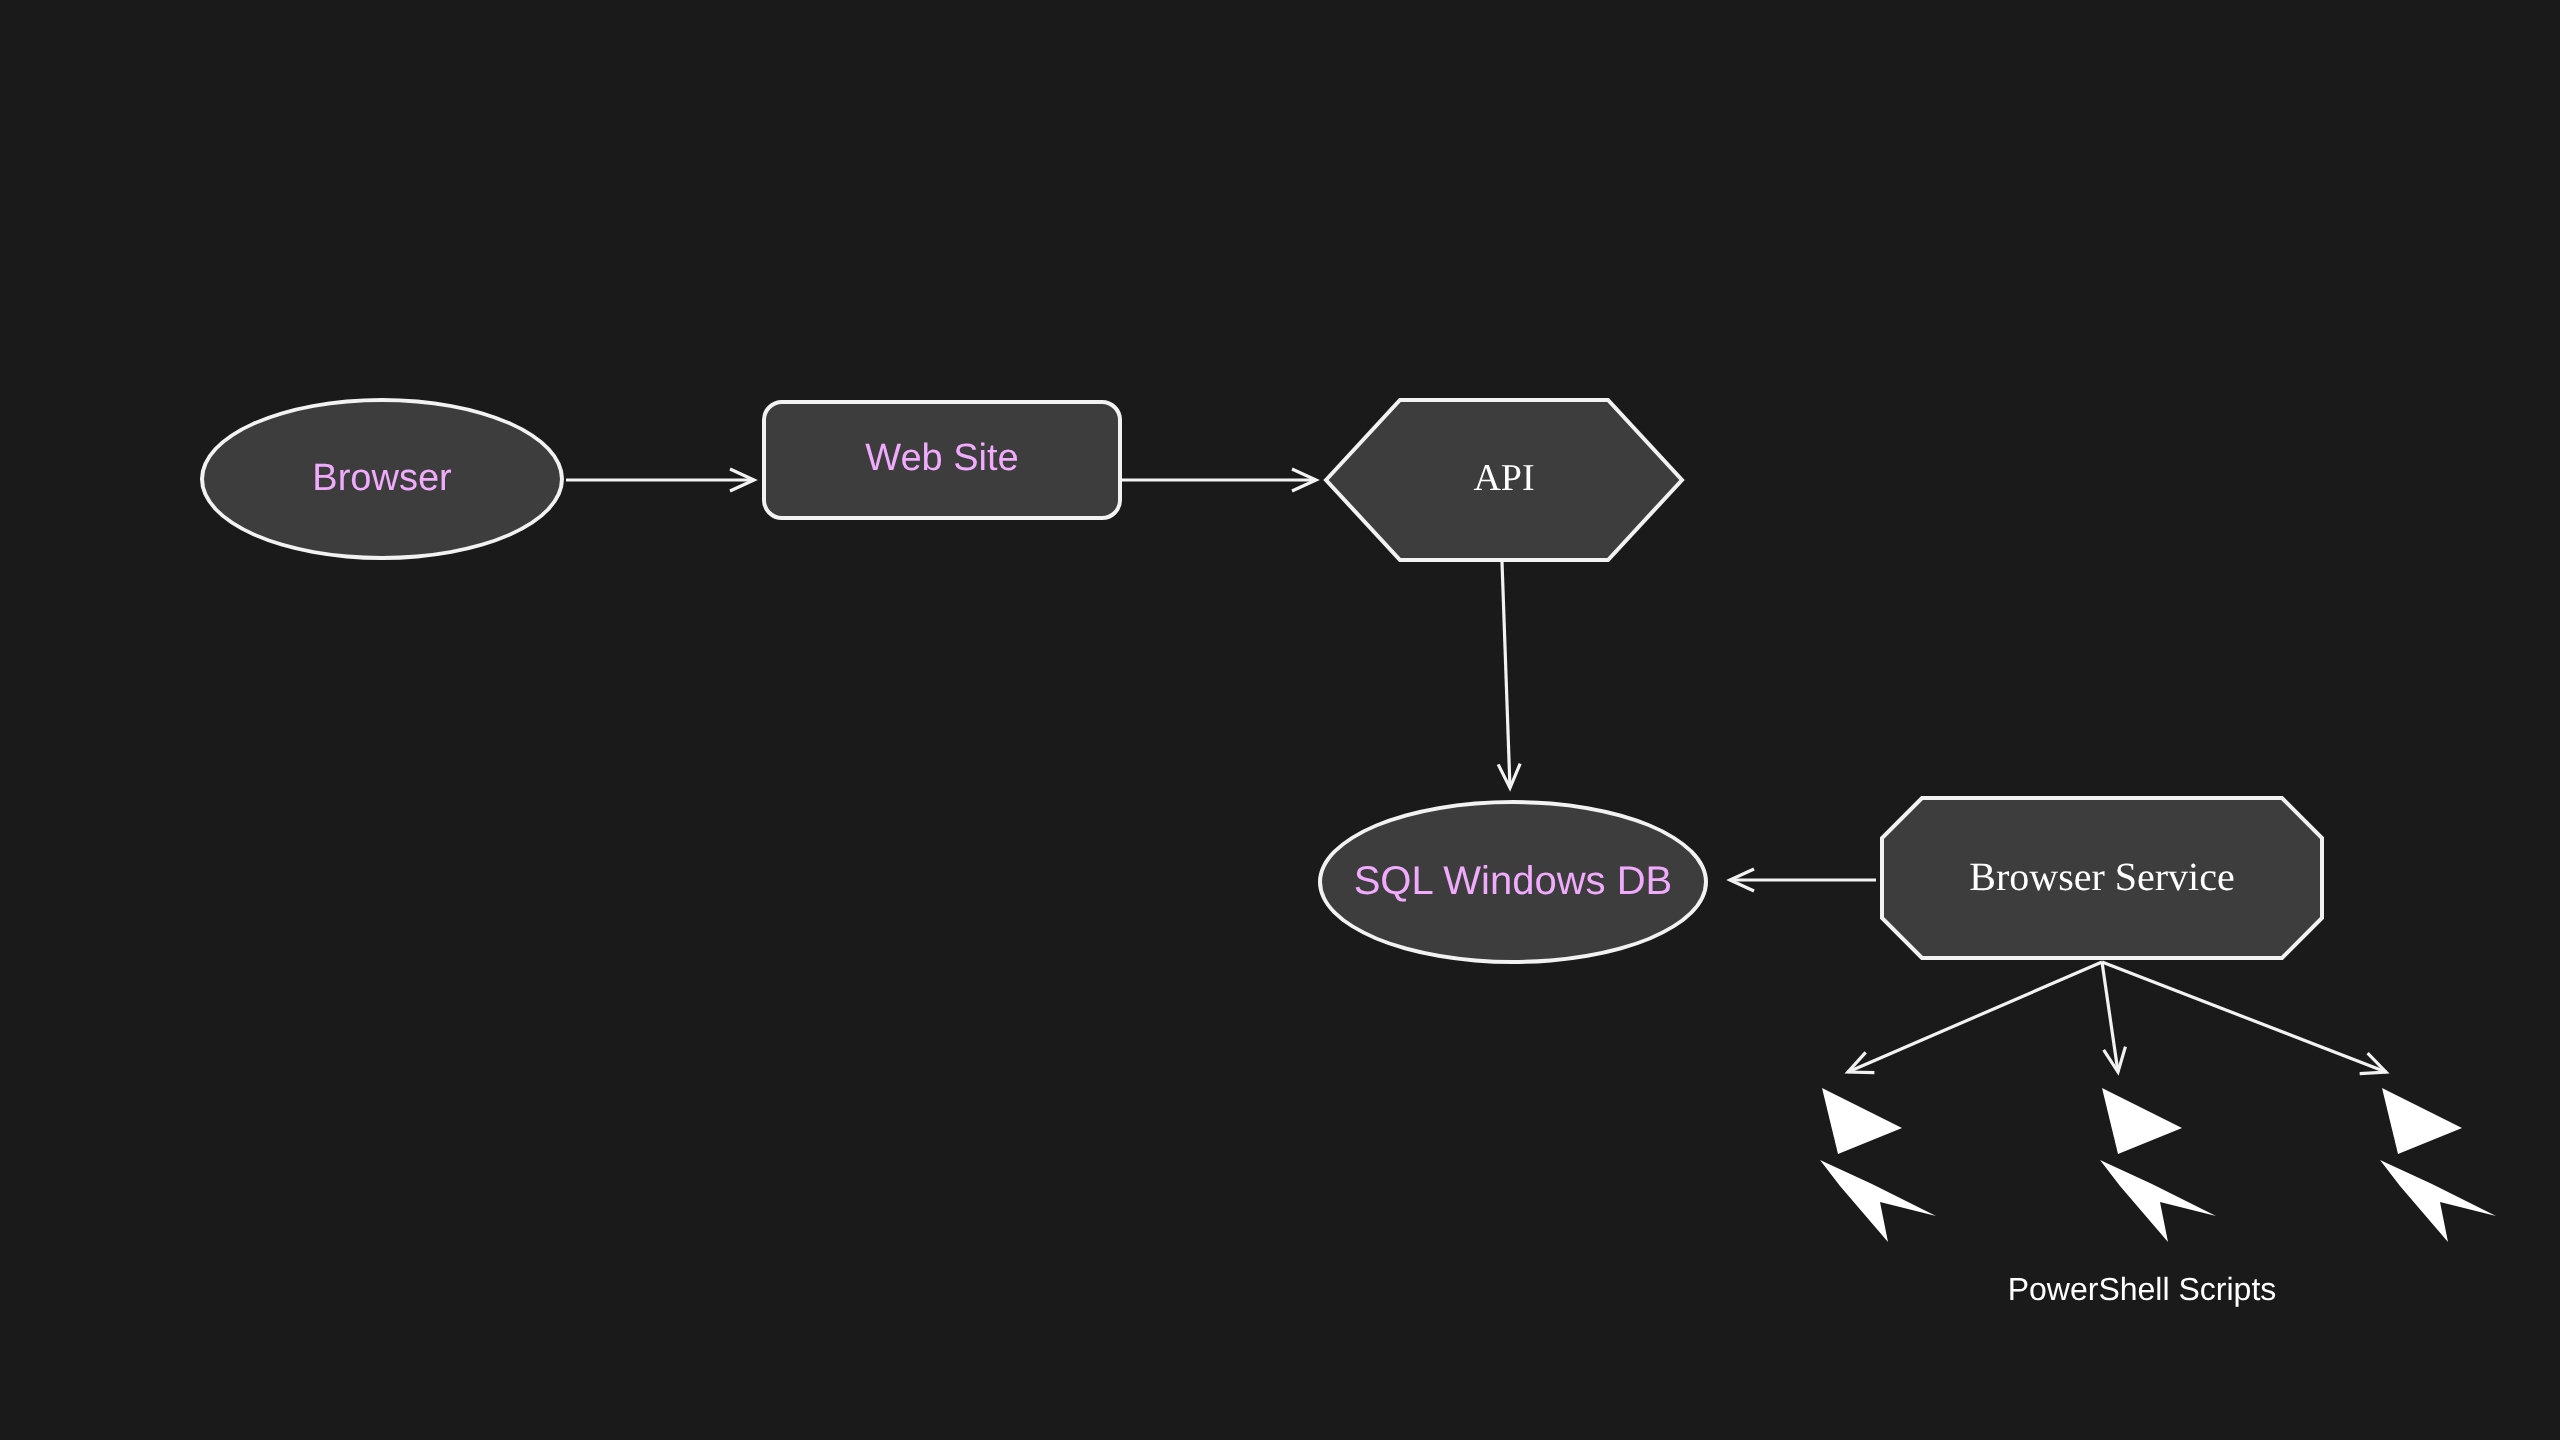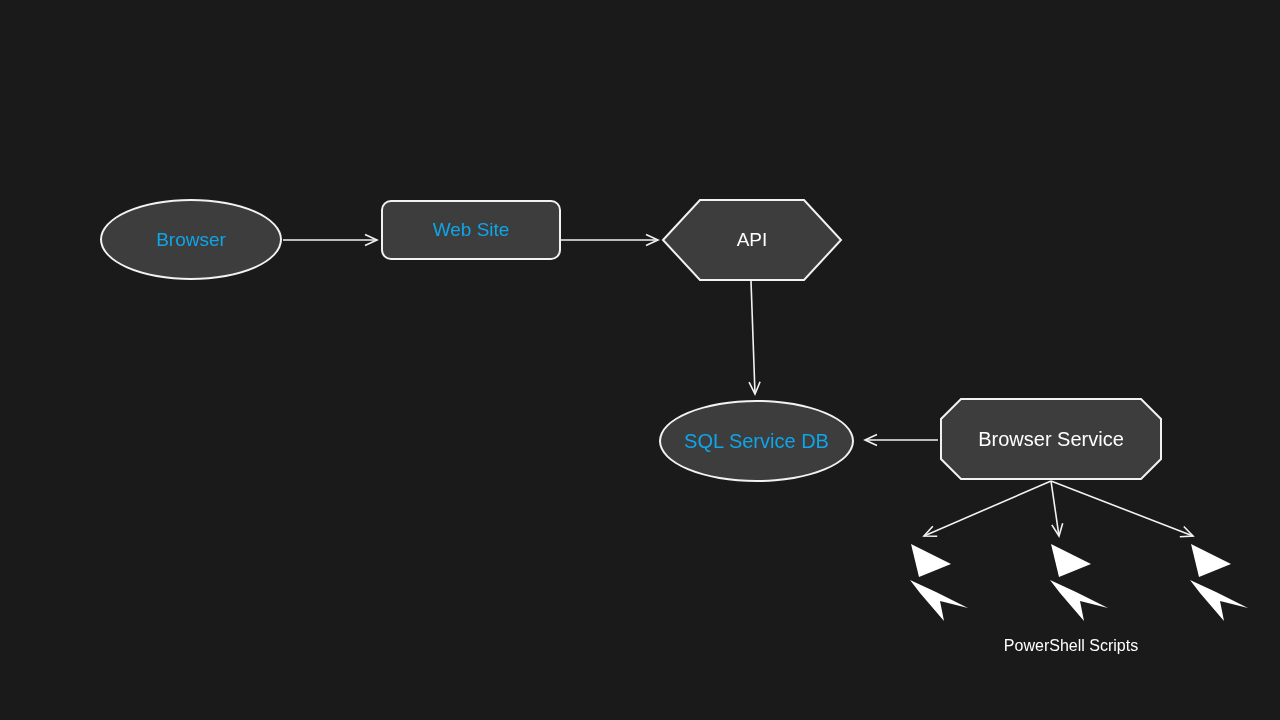--- a/index.html
+++ b/index.html
@@ -21,21 +21,21 @@
     position: absolute;
     left: 0; top: 0;
     width: 1280px; height: 720px;
     pointer-events: none;
   }
   .node {
     position: absolute;
     box-sizing: border-box;
     background: #3d3d3d;
     border: 2px solid #f2f2f2;
-    color: #0ea5e9;
+    color: #f0abfc;
     display: flex;
     align-items: center;
     justify-content: center;
     text-align: left;
     white-space: nowrap;
   }
   .ellipse { border-radius: 50%; }
   .rounded { border-radius: 10px; }
   .node-browser   { left: 100px; top: 199px; width: 182px; height: 81px; font-size: 19px; }
   .node-web-site  { left: 381px; top: 200px; width: 180px; height: 60px; font-size: 19px; }
@@ -44,20 +44,21 @@
   .shape-api      { left: 661px; top: 198px; }
   .shape-ws       { left: 939px; top: 397px; }
   .svg-label {
     position: absolute;
     display: flex;
     align-items: center;
     justify-content: center;
     color: #ffffff;
     pointer-events: none;
     white-space: nowrap;
+    font-family: Liberation Serif, serif;
   }
   .label-api { left: 661px; top: 198px; width: 182px; height: 84px; font-size: 19px; }
   .label-ws  { left: 939px; top: 397px; width: 224px; height: 84px; font-size: 20px; }
   .bolt { position: absolute; width: 62px; height: 82px; }
   .bolt-1 { left: 908px;  top: 542px; }
   .bolt-2 { left: 1048px; top: 542px; }
   .bolt-3 { left: 1188px; top: 542px; }
   .label-powershell {
     position: absolute;
     left: 950px; top: 637px;
@@ -98,21 +99,21 @@
   <div class="node rounded node-web-site">
     <span>Web Site</span>
   </div>
 
   <svg class="svg-shape shape-api" width="182" height="84" viewBox="0 0 182 84">
     <polygon class="shape-poly" points="2,42 39,2 143,2 180,42 143,82 39,82"></polygon>
   </svg>
   <div class="svg-label label-api">API</div>
 
   <div class="node ellipse node-sql">
-    <span>SQL Service DB</span>
+    <span>SQL Windows DB</span>
   </div>
 
   <svg class="svg-shape shape-ws" width="224" height="84" viewBox="0 0 224 84">
     <polygon class="shape-poly" points="22,2 202,2 222,22 222,62 202,82 22,82 2,62 2,22"></polygon>
   </svg>
   <div class="svg-label label-ws">Browser Service</div>
 
   <svg class="bolt bolt-1" viewBox="0 0 62 82">
     <polygon class="bolt-poly" points="3,2 43,22 11,35"></polygon>
     <polygon class="bolt-poly" points="2,38 28,50 60,66 32,59 36,79 12,51"></polygon>

